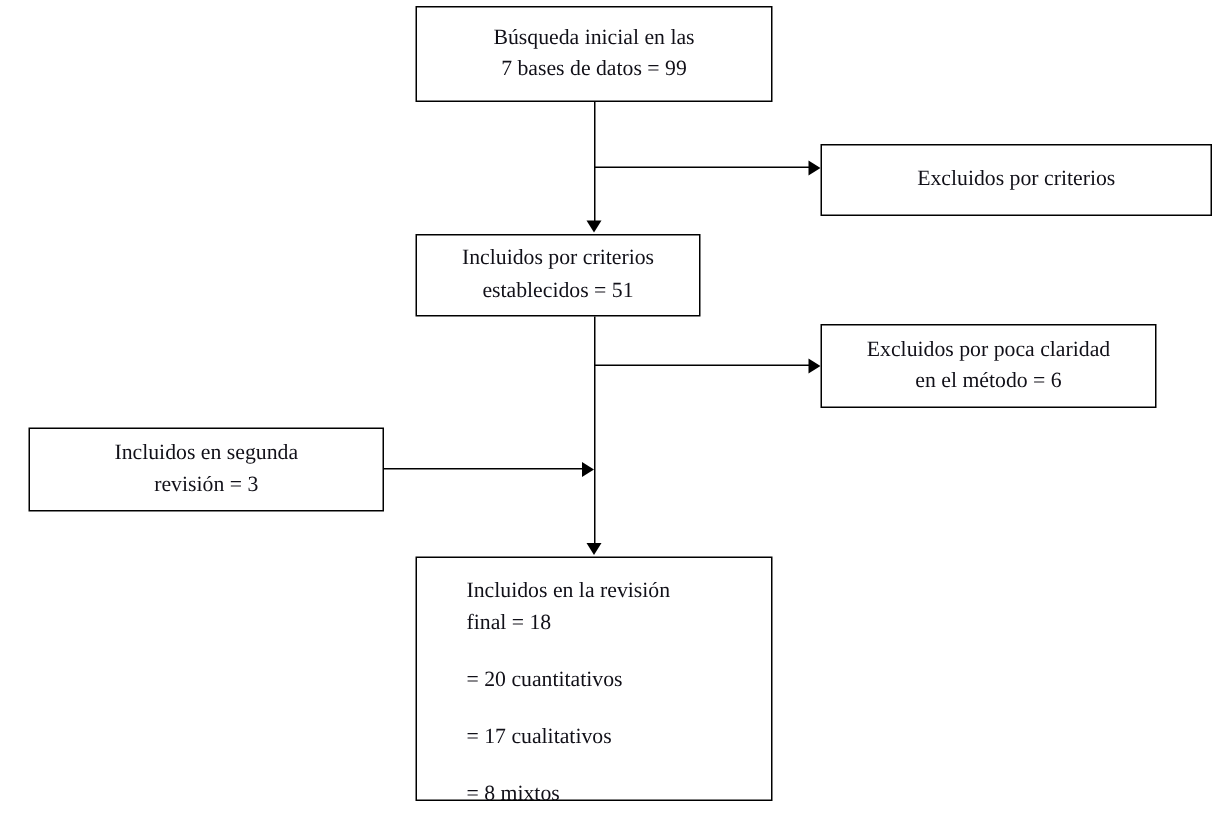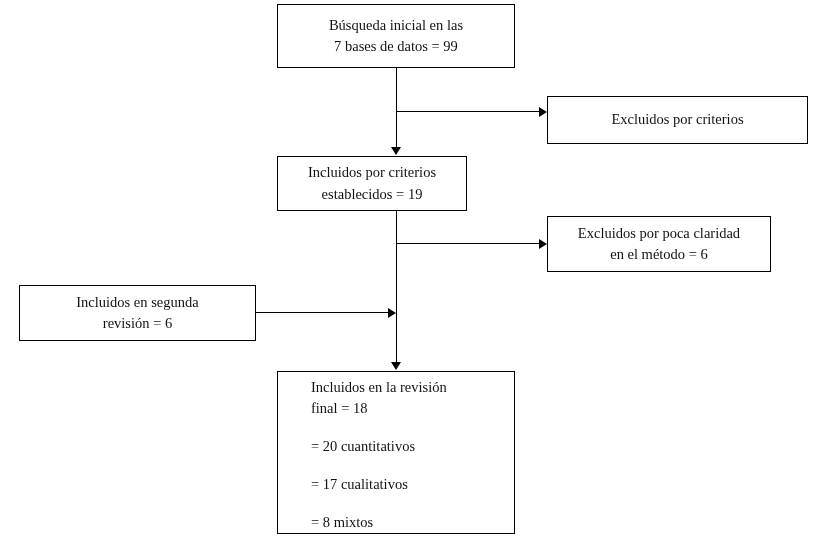--- a/index.html
+++ b/index.html
@@ -28,23 +28,23 @@
     font-size: 14.5px;
     line-height: 1.45;
     text-align: center;
   }
   .node .line {
     display: block;
     white-space: pre;
   }
   .node.left-align {
     align-items: flex-start;
-    justify-content: flex-end;
+    justify-content: flex-start;
     text-align: left;
-    padding: 12px 0 0 33px;
+    padding: 12px 0 16px 33px;
   }
   .node.left-align .line {
     margin-bottom: 0;
   }
   .node.left-align .gap {
     margin-top: 17px;
   }
 
   
   .conn {
@@ -86,37 +86,37 @@
 
   <div class="conn hline" style="left:396px; top:110.5px; width:144px; height:1.4px;"></div>
   <div class="arrow-right" style="left:539px; top:107px;"></div>
 
   <div class="node" style="left:547px; top:84px; width:261px; height:48px;margin-top:12px;">
     <span class="line">Excluidos por criterios</span>
   </div>
 
   <div class="node" style="left:277px; top:156px; width:190px; height:55px;">
     <span class="line">Incluidos por criterios</span>
-    <span class="line">establecidos = 19</span>
+    <span class="line">establecidos = 51</span>
   </div>
 
   <div class="conn vline" style="left:395.5px; top:211px; width:1.4px; height:152px;"></div>
   <div class="arrow-down" style="left:391px; top:362px;"></div>
 
   <div class="conn hline" style="left:396px; top:242.5px; width:144px; height:1.4px;"></div>
   <div class="arrow-right" style="left:539px; top:239px;"></div>
 
   <div class="node" style="left:547px; top:216px; width:224px; height:56px;">
     <span class="line">Excluidos por poca claridad</span>
     <span class="line">en el método = 6</span>
   </div>
 
   <div class="node" style="left:19px; top:285px; width:237px; height:56px;">
     <span class="line">Incluidos en segunda</span>
-    <span class="line">revisión = 6</span>
+    <span class="line">revisión = 3</span>
   </div>
 
   <div class="conn hline" style="left:256px; top:311.5px; width:133px; height:1.4px;"></div>
   <div class="arrow-right" style="left:388px; top:308px;"></div>
 
   <div class="node left-align" style="left:277px; top:371px; width:238px; height:163px;">
     <span class="line">Incluidos en la revisión</span>
     <span class="line">final = 18</span>
     <span class="line gap">= 20 cuantitativos</span>
     <span class="line gap">= 17 cualitativos</span>

